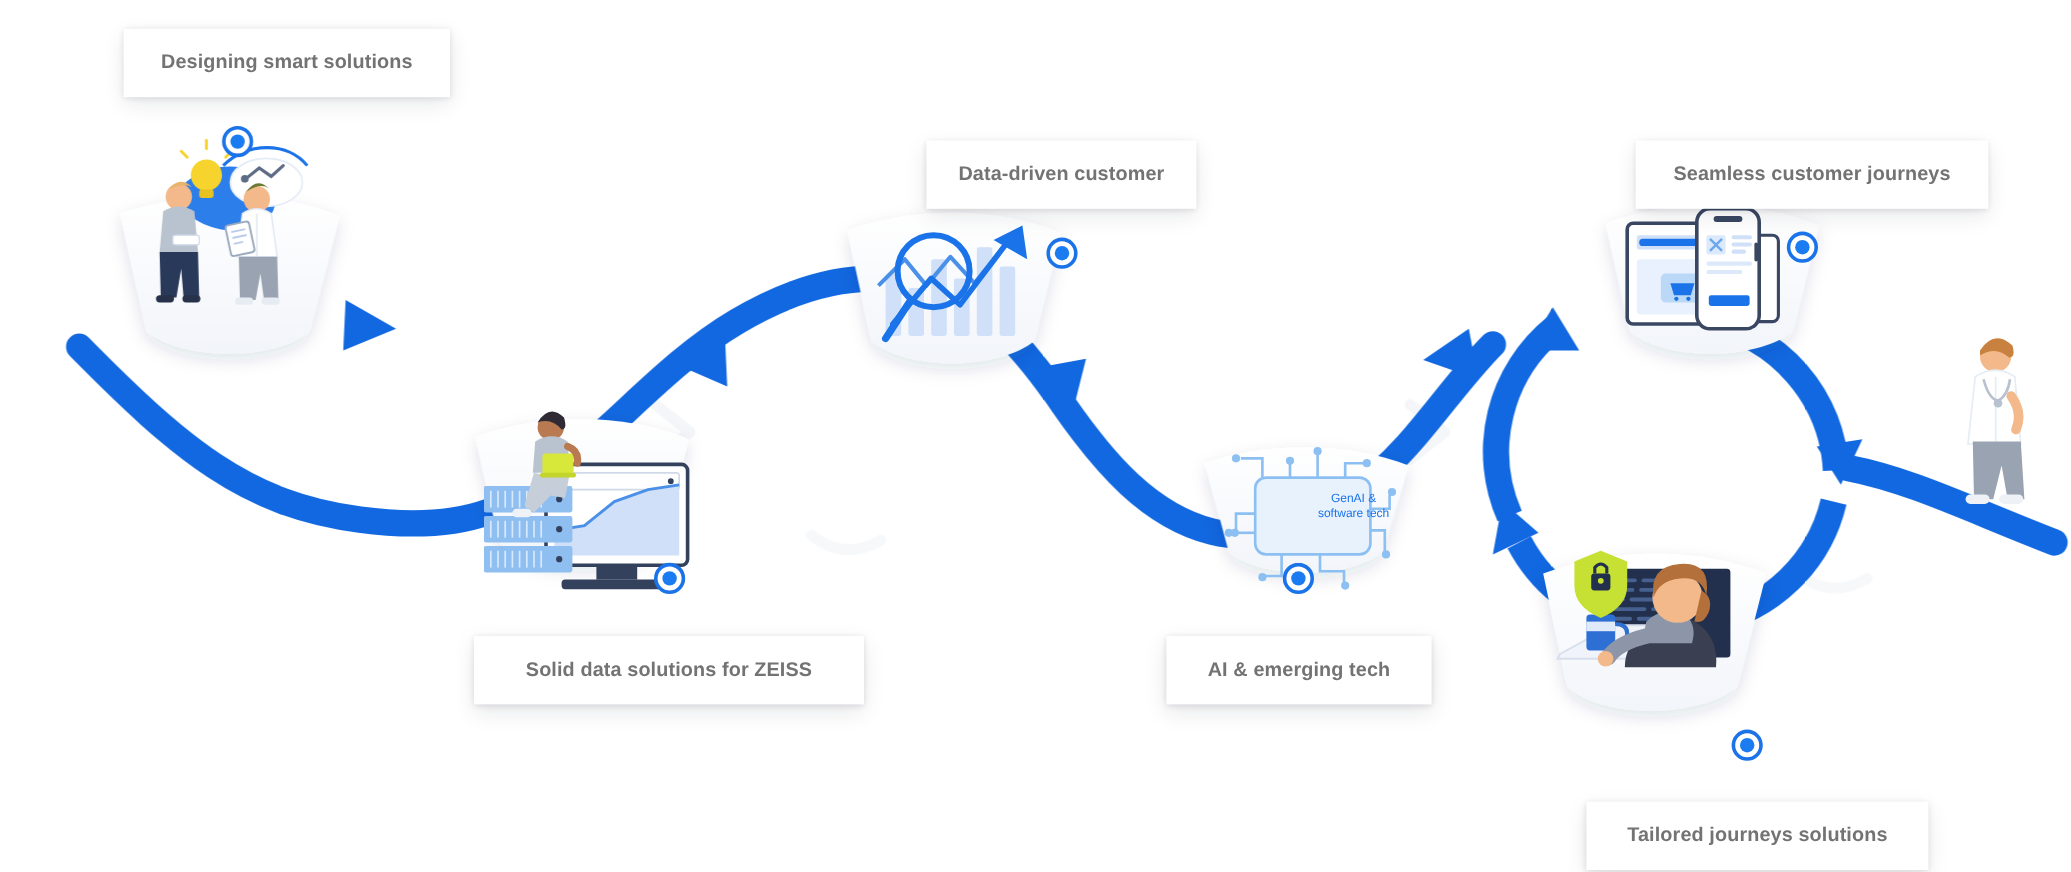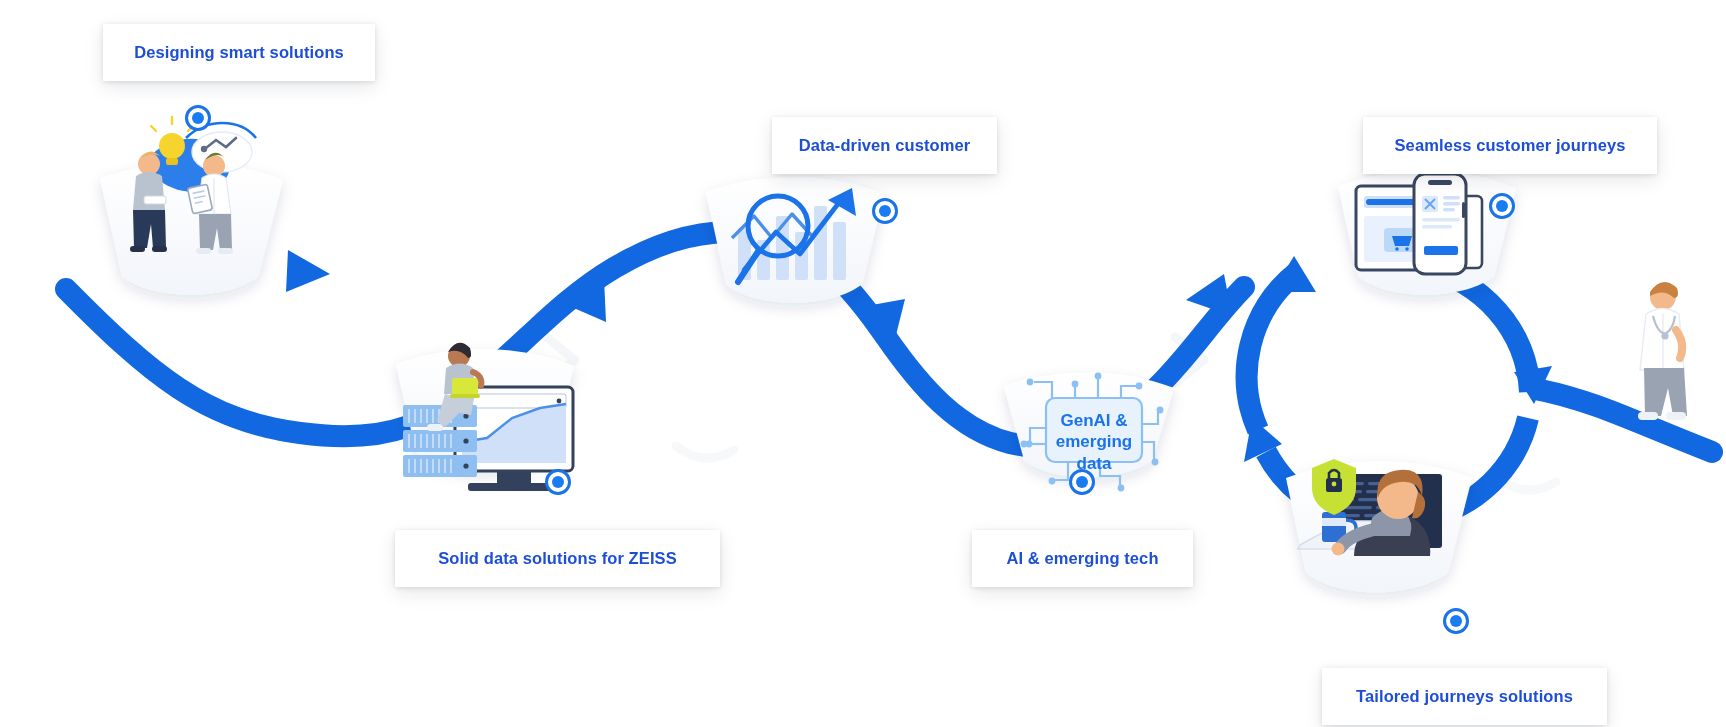--- a/index.html
+++ b/index.html
@@ -29,21 +29,21 @@
   
   .label-card {
     position: absolute;
     background: #ffffff;
     box-shadow: 0 1px 5px rgba(20,30,50,0.13), 0 6px 18px rgba(20,30,50,0.10);
     display: flex;
     align-items: center;
     justify-content: center;
     box-sizing: border-box;
     padding: 0 22px;
-    color: #1d4ed8;
+    color: #737373;
     font-size: 16.5px;
     font-weight: bold;
     letter-spacing: 0.1px;
     white-space: nowrap;
     z-index: 40;
   }
   
   .node-dot {
     position: absolute;
     width: 26px;
@@ -60,26 +60,27 @@
   .node-dot::after {
     content: "";
     width: 12px;
     height: 12px;
     border-radius: 50%;
     background: #1a7cf0;
   }
   .chip-label {
     position: absolute;
     text-align: center;
-    font-size: 17px;
-    font-weight: bold;
+    font-size: 10px;
+    font-weight: normal;
     line-height: 1.25;
     color: #1a73e8;
     z-index: 34;
     pointer-events: none;
+    padding-left: 34px;
   }
 </style>
 </head>
 <body>
 
 <div id="stage">
 
   <svg id="journey-svg" viewBox="0 0 1726 727">
     <defs>
       <linearGradient id="tileShade" x1="0" y1="0" x2="0" y2="1">
@@ -377,21 +378,21 @@
       <circle cx="1665" cy="336" r="3.6" fill="#b7c1d0"></circle>
       <path d="M1644,368 l40,0 l3,48 l-14,0 l-5,-28 l-7,28 l-16,0 Z" fill="#9aa3b2"></path>
       <rect x="1638" y="412" width="20" height="8" rx="4" fill="#eef2f7"></rect>
       <rect x="1666" y="412" width="20" height="8" rx="4" fill="#eef2f7"></rect>
       <path d="M1676,330 q10,14 4,28" fill="none" stroke="#f3b98a" stroke-width="8" stroke-linecap="round"></path>
     </g>
   </svg>
 
   <div class="chip-label" style="left:1046px; top:410px; width:96px;">
     <div>GenAI &amp;</div>
-    <div>emerging data</div>
+    <div>software tech</div>
   </div>
 
   <div class="node-dot" style="left:185px;  top:105px;"></div>
   <div class="node-dot" style="left:545px;  top:469px;"></div>
   <div class="node-dot" style="left:872px;  top:198px;"></div>
   <div class="node-dot" style="left:1069px; top:469px;"></div>
   <div class="node-dot" style="left:1489px; top:193px;"></div>
   <div class="node-dot" style="left:1443px; top:608px;"></div>
 
   <div class="label-card" style="left:103px;  top:24px;  width:272px; height:57px;">

